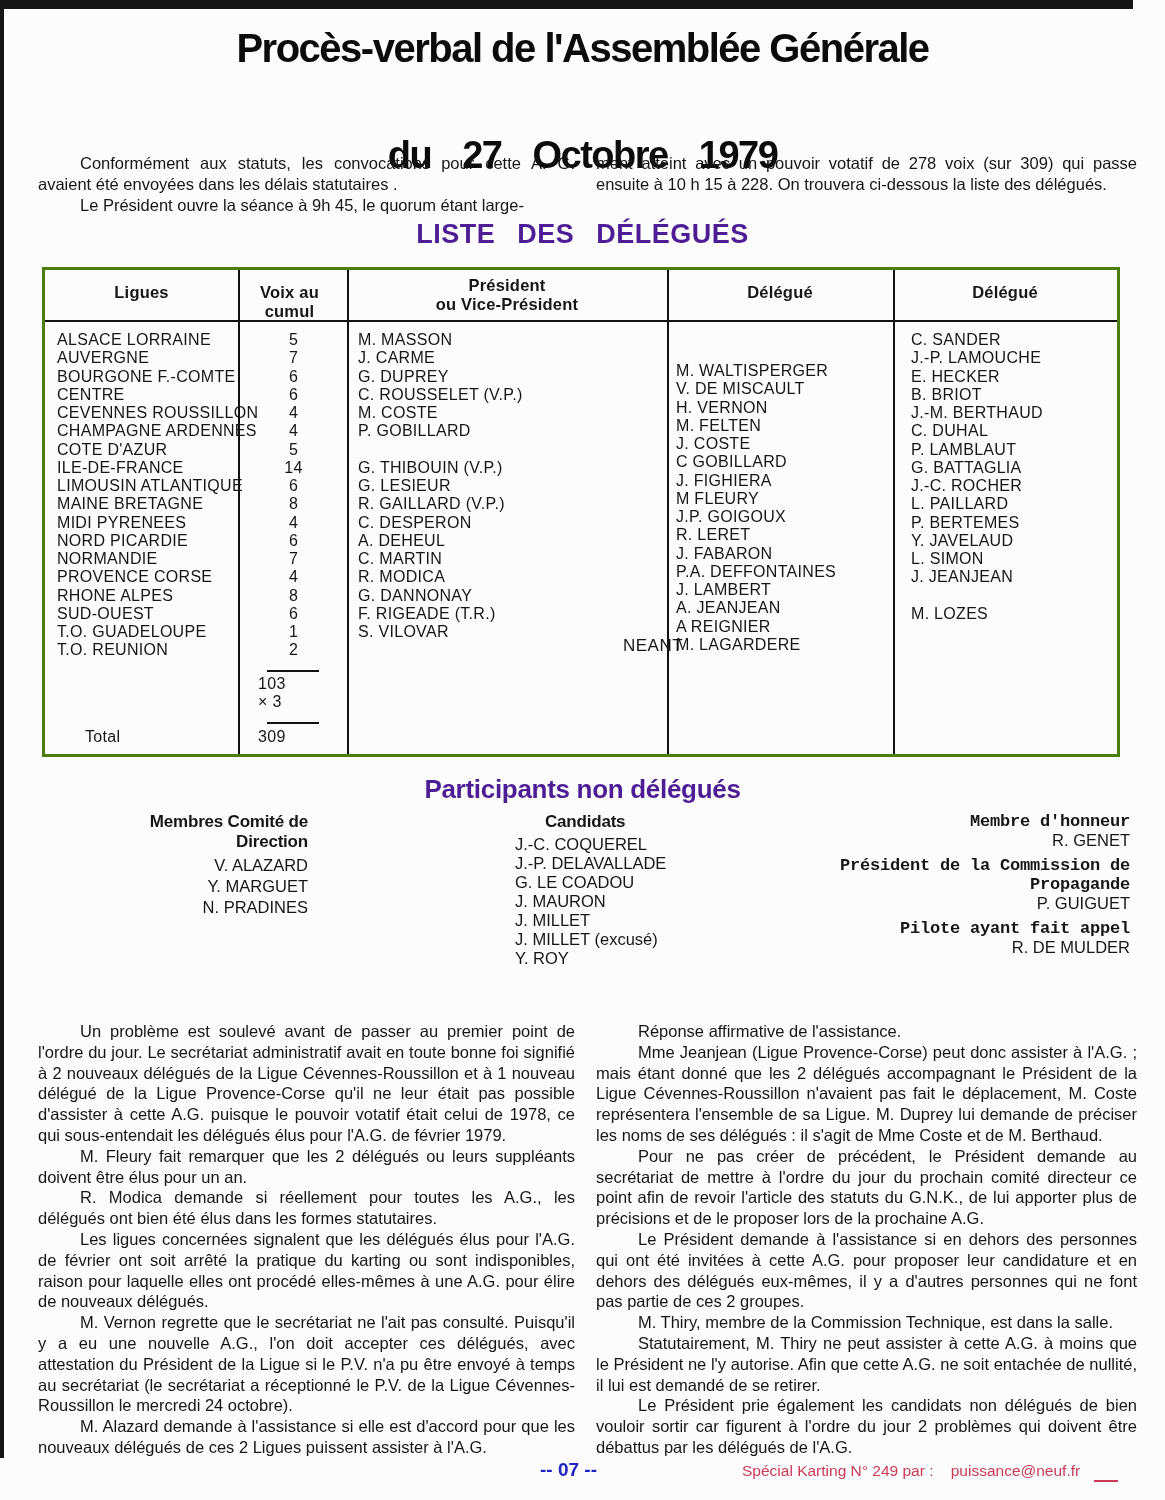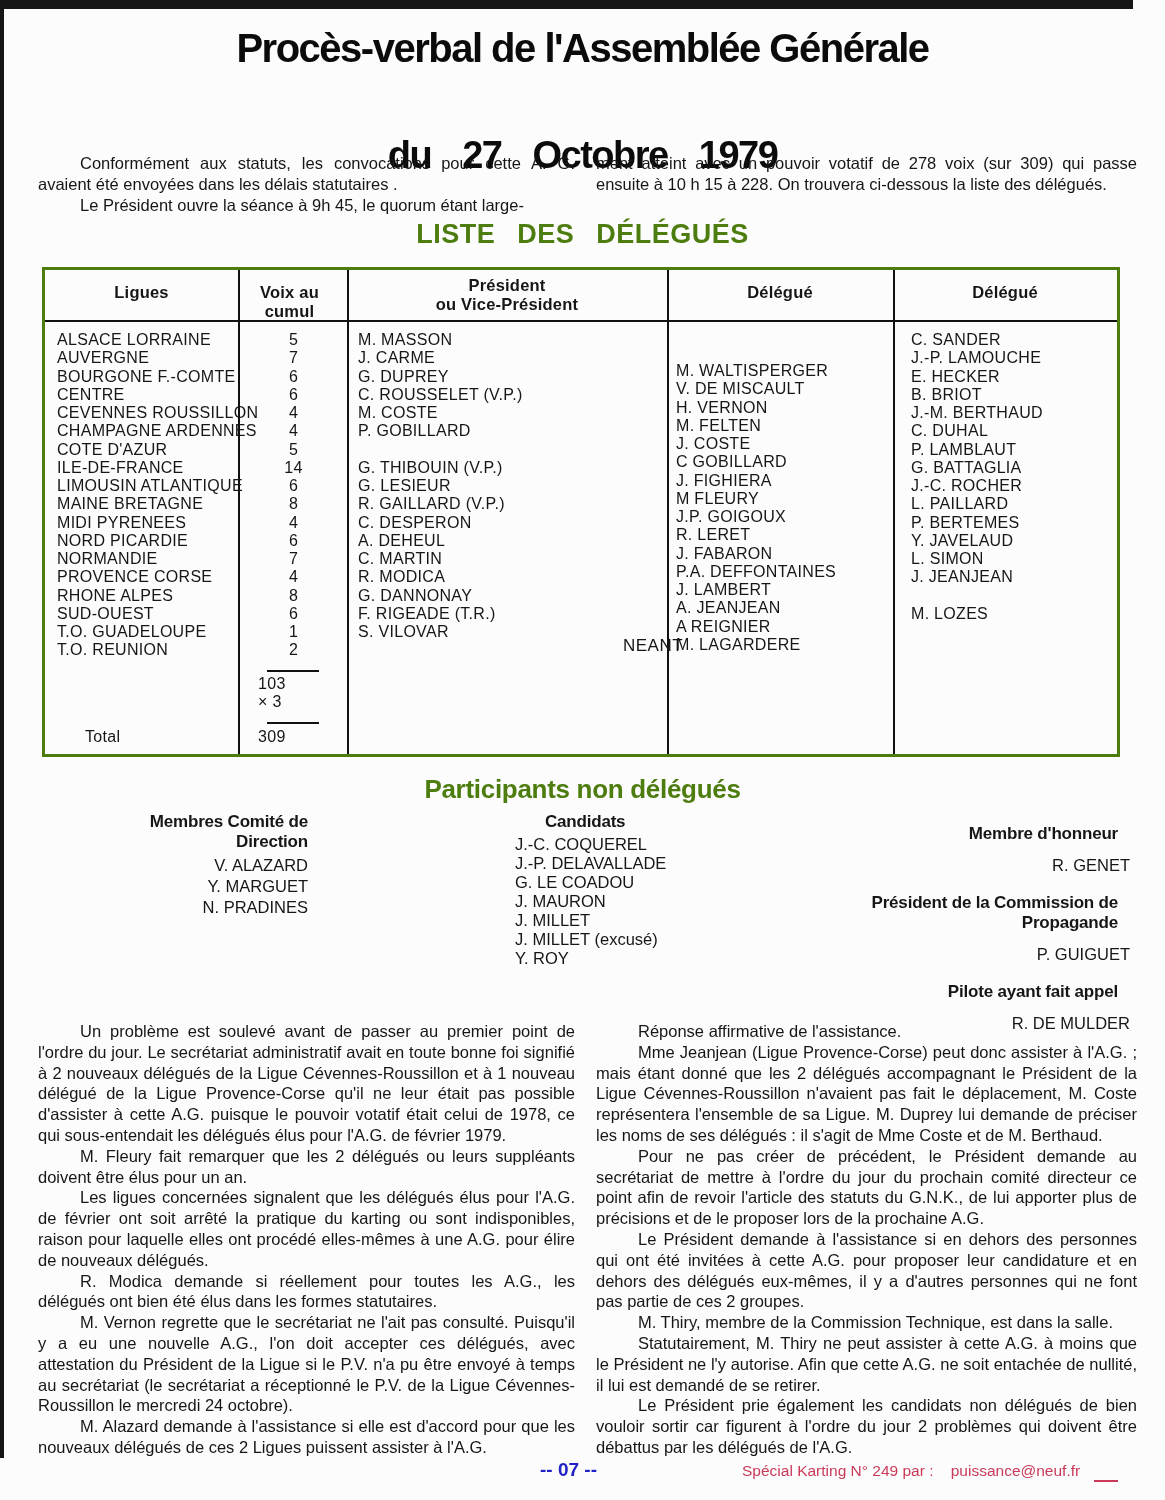--- a/index.html
+++ b/index.html
@@ -19,21 +19,21 @@
 
   
   .textcol{position:absolute;text-align:justify;font-size:16.5px;line-height:20.8px;}
   .textcol p{margin:0;text-indent:42px;}
   .textcol p.noindent{text-indent:0;}
   #intro-left{left:38px;top:153px;width:537px;}
   #intro-right{left:596px;top:153px;width:541px;}
   #body-left{left:38px;top:1021px;width:537px;}
   #body-right{left:596px;top:1021px;width:541px;}
 
-  .section-heading{position:absolute;left:0;width:100%;text-align:center;font-weight:bold;color:#4d7c0f;}
+  .section-heading{position:absolute;left:0;width:100%;text-align:center;font-weight:bold;color:#4c1d95;}
   #list-heading{top:219px;font-size:27px;word-spacing:14px;letter-spacing:.5px;}
   #participants-title{top:774px;font-size:26px;letter-spacing:-.3px;}
 
   
   #delegates-table{
     position:absolute;left:42px;top:267px;width:1072px;height:484px;
     border:3px solid #4d7c0f;background:transparent;font-size:16px;letter-spacing:.3px;
   }
   .vline{position:absolute;top:0;bottom:0;width:2px;background:#111;}
   .header-underline{position:absolute;left:0;right:0;top:50px;height:2px;background:#111;}
@@ -53,21 +53,21 @@
   
   .pgroup{position:absolute;text-align:right;}
   .pgroup-header{font-weight:bold;font-size:17px;letter-spacing:-.2px;margin-bottom:3px;}
   .pgroup .member,.pgroup div[data-name="participant-name"]{font-size:16.5px;line-height:21px;}
   #comite-group{left:78px;top:812px;width:230px;}
   #candidats-group{left:515px;top:812px;width:240px;text-align:left;}
   #candidats-group .pgroup-header{text-align:left;padding-left:30px;}
   #candidats-group div[data-name="participant-name"]{line-height:19px;}
   #honneur-group{left:770px;top:812px;width:360px;}
   #honneur-group .line{font-size:16.5px;}
-  #honneur-group .pgroup-header{margin:12px;}
+  #honneur-group .pgroup-header{margin:0;font-family:Liberation Mono, monospace;}
   .gap-sm{height:6px;}
 
   
   #footer-page-number{position:absolute;left:540px;top:1459px;font-size:19px;font-weight:bold;}
   #footer-credit{position:absolute;left:742px;top:1462px;font-size:15.5px;white-space:nowrap;}
   #footer-underscore{position:absolute;left:1094px;top:1480px;width:24px;height:2px;}
 </style>
 </head>
 <body>
 
@@ -273,22 +273,22 @@
     <div class="pgroup-header" data-name="propagande-header">Président de la Commission de Propagande</div>
     <div class="line" data-name="propagande-name">P. GUIGUET</div>
     <div class="gap-sm"></div>
     <div class="pgroup-header" data-name="pilote-header">Pilote ayant fait appel</div>
     <div class="line" data-name="pilote-name">R. DE MULDER</div>
   </div>
 
   <div class="textcol" id="body-left" data-name="body-left-column">
       <p data-name="paragraph">Un problème est soulevé avant de passer au premier point de l'ordre du jour. Le secrétariat administratif avait en toute bonne foi signifié à 2 nouveaux délégués de la Ligue Cévennes-Roussillon et à 1 nouveau délégué de la Ligue Provence-Corse qu'il ne leur était pas possible d'assister à cette A.G. puisque le pouvoir votatif était celui de 1978, ce qui sous-entendait les délégués élus pour l'A.G. de février 1979.</p>
       <p data-name="paragraph">M. Fleury fait remarquer que les 2 délégués ou leurs suppléants doivent être élus pour un an.</p>
+      <p data-name="paragraph">R. Modica demande si réellement pour toutes les A.G., les délégués ont bien été élus dans les formes statutaires.</p>
       <p data-name="paragraph">Les ligues concernées signalent que les délégués élus pour l'A.G. de février ont soit arrêté la pratique du karting ou sont indisponibles, raison pour laquelle elles ont procédé elles-mêmes à une A.G. pour élire de nouveaux délégués.</p>
-      <p data-name="paragraph">R. Modica demande si réellement pour toutes les A.G., les délégués ont bien été élus dans les formes statutaires.</p>
       <p data-name="paragraph">M. Vernon regrette que le secrétariat ne l'ait pas consulté. Puisqu'il y a eu une nouvelle A.G., l'on doit accepter ces délégués, avec attestation du Président de la Ligue si le P.V. n'a pu être envoyé à temps au secrétariat (le secrétariat a réceptionné le P.V. de la Ligue Cévennes-Roussillon le mercredi 24 octobre).</p>
       <p data-name="paragraph">M. Alazard demande à l'assistance si elle est d'accord pour que les nouveaux délégués de ces 2 Ligues puissent assister à l'A.G.</p>
     </div>
   <div class="textcol" id="body-right" data-name="body-right-column">
       <p data-name="paragraph">Réponse affirmative de l'assistance.</p>
       <p data-name="paragraph">Mme Jeanjean (Ligue Provence-Corse) peut donc assister à l'A.G. ; mais étant donné que les 2 délégués accompagnant le Président de la Ligue Cévennes-Roussillon n'avaient pas fait le déplacement, M. Coste représentera l'ensemble de sa Ligue. M. Duprey lui demande de préciser les noms de ses délégués : il s'agit de Mme Coste et de M. Berthaud.</p>
       <p data-name="paragraph">Pour ne pas créer de précédent, le Président demande au secrétariat de mettre à l'ordre du jour du prochain comité directeur ce point afin de revoir l'article des statuts du G.N.K., de lui apporter plus de précisions et de le proposer lors de la prochaine A.G.</p>
       <p data-name="paragraph">Le Président demande à l'assistance si en dehors des personnes qui ont été invitées à cette A.G. pour proposer leur candidature et en dehors des délégués eux-mêmes, il y a d'autres personnes qui ne font pas partie de ces 2 groupes.</p>
       <p data-name="paragraph">M. Thiry, membre de la Commission Technique, est dans la salle.</p>
       <p data-name="paragraph">Statutairement, M. Thiry ne peut assister à cette A.G. à moins que le Président ne l'y autorise. Afin que cette A.G. ne soit entachée de nullité, il lui est demandé de se retirer.</p>

